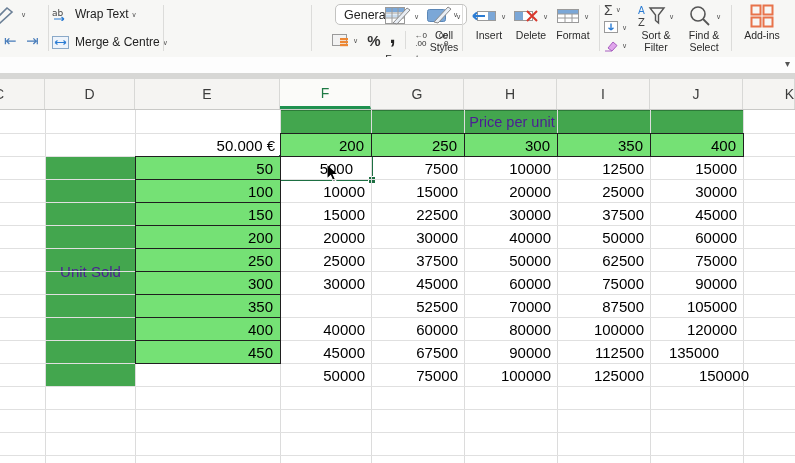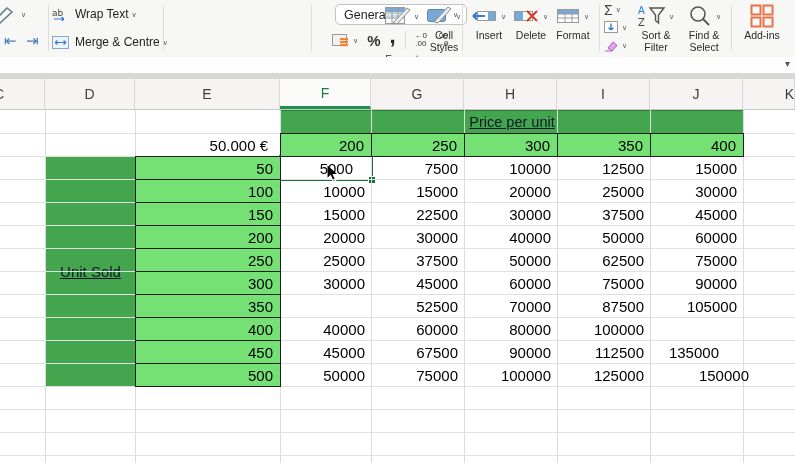--- a/index.html
+++ b/index.html
@@ -35,23 +35,23 @@
           font-size:14px;color:#3c3c3c;border-right:1px solid #d8d8d6;box-sizing:border-box;}
   .colhdr.sel{background:#fbfbf9;color:#1e7a45;border-bottom:3px solid #1f9150;}
   
   #grid{position:absolute;left:0;top:110px;width:795px;height:353px;background:#fff;}
   .vline{position:absolute;top:0;width:1px;height:353px;background:#dcdcdc;}
   .hline{position:absolute;left:0;width:795px;height:1px;background:#e0e0e0;}
   
   .cell{position:absolute;display:flex;align-items:center;box-sizing:border-box;font-size:15px;color:#000;}
   .num{justify-content:flex-end;padding-right:7px;}
   .greenlight{background:var(--table-light-green);border:1px solid #1f1f1f;}
-  .greenmid{background:var(--table-green);color:#0f172a;border:1px solid #2c7a38;text-decoration:underline;}
+  .greenmid{background:var(--table-green);color:#4c1d95;border:1px solid #2c7a38;}
   #banner{justify-content:center;font-size:14.5px;}
-  #cornercell{background:#fff;border:1.5px solid #111;justify-content:flex-end;padding-right:12px;}
+  #cornercell{background:#fff;border:1.5px solid #111;justify-content:flex-end;padding-right:5px;}
   #unitsold{justify-content:center;font-size:15px;}
   #selbox{position:absolute;border:2px solid #1d6f42;background:transparent;box-sizing:border-box;}
   #fillhandle{position:absolute;width:6px;height:6px;background:#1d6f42;border:1px solid #fff;box-sizing:content-box;}
   #cursor{position:absolute;}
 </style>
 </head>
 <body>
 
 <div id="ribbon">
 
@@ -334,25 +334,25 @@
     <div class="cell greenlight num" style="left: 135px; top: 184px; width: 146px; height: 24px;">350</div>
     <div class="cell num" style="left: 371px; top: 184px; width: 94px; height: 24px;">52500</div>
     <div class="cell num" style="left: 464px; top: 184px; width: 94px; height: 24px;">70000</div>
     <div class="cell num" style="left: 557px; top: 184px; width: 94px; height: 24px;">87500</div>
     <div class="cell num" style="left: 650px; top: 184px; width: 94px; height: 24px;">105000</div>
     <div class="cell greenlight num" style="left: 135px; top: 207px; width: 146px; height: 24px;">400</div>
     <div class="cell num" style="left: 280px; top: 207px; width: 92px; height: 24px;">40000</div>
     <div class="cell num" style="left: 371px; top: 207px; width: 94px; height: 24px;">60000</div>
     <div class="cell num" style="left: 464px; top: 207px; width: 94px; height: 24px;">80000</div>
     <div class="cell num" style="left: 557px; top: 207px; width: 94px; height: 24px;">100000</div>
+    <div class="cell num" style="left: 650px; top: 207px; width: 94px; height: 24px;">120000</div>
     <div class="cell greenlight num" style="left: 135px; top: 230px; width: 146px; height: 24px;">450</div>
     <div class="cell num" style="left: 280px; top: 230px; width: 92px; height: 24px;">45000</div>
     <div class="cell num" style="left: 371px; top: 230px; width: 94px; height: 24px;">67500</div>
     <div class="cell num" style="left: 464px; top: 230px; width: 94px; height: 24px;">90000</div>
     <div class="cell num" style="left: 557px; top: 230px; width: 94px; height: 24px;">112500</div>
     <div class="cell num" style="left: 650px; top: 230px; width: 76px; height: 24px; text-align: center;">135000</div>
-    <div class="cell greenlight num" style="left: 135px; top: 253px; width: 146px; height: 24px;">500</div>
     <div class="cell num" style="left: 280px; top: 253px; width: 92px; height: 24px;">50000</div>
     <div class="cell num" style="left: 371px; top: 253px; width: 94px; height: 24px;">75000</div>
     <div class="cell num" style="left: 464px; top: 253px; width: 94px; height: 24px;">100000</div>
     <div class="cell num" style="left: 557px; top: 253px; width: 94px; height: 24px;">125000</div>
     <div class="cell num" style="left: 650px; top: 253px; width: 106px; height: 24px;">150000</div>
   </div>
 
 </body></html>

